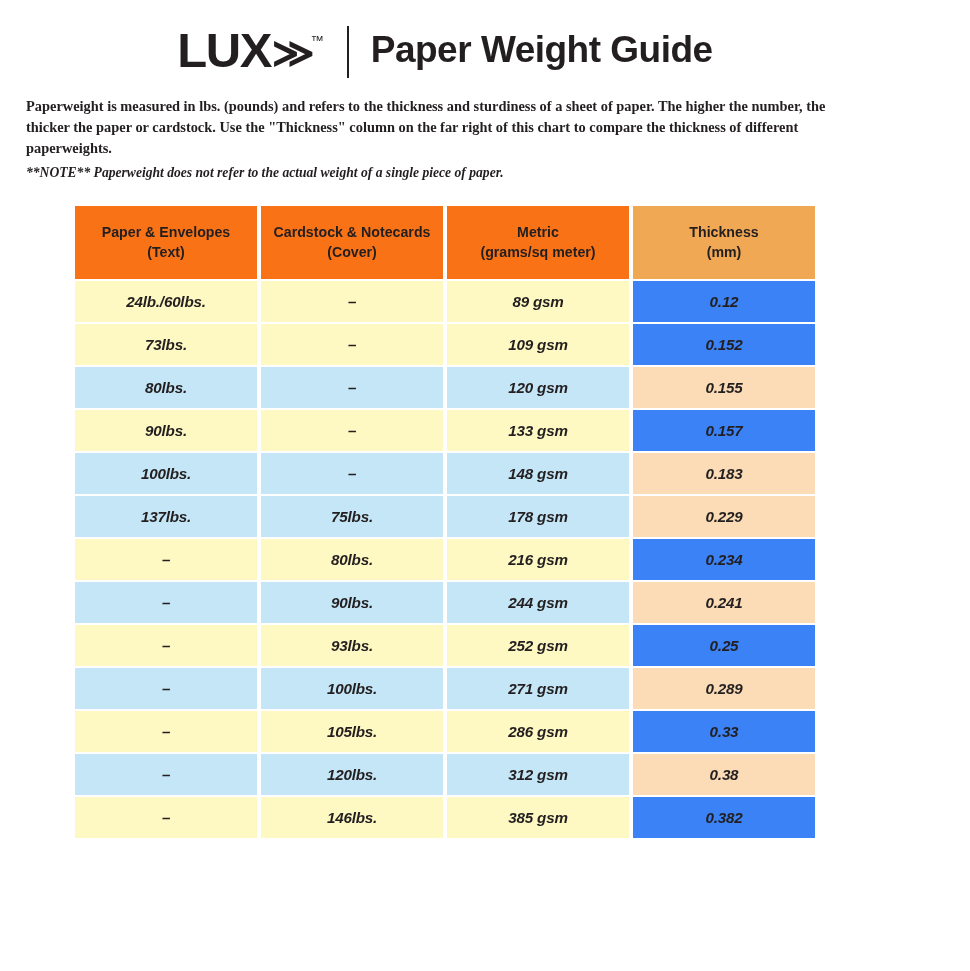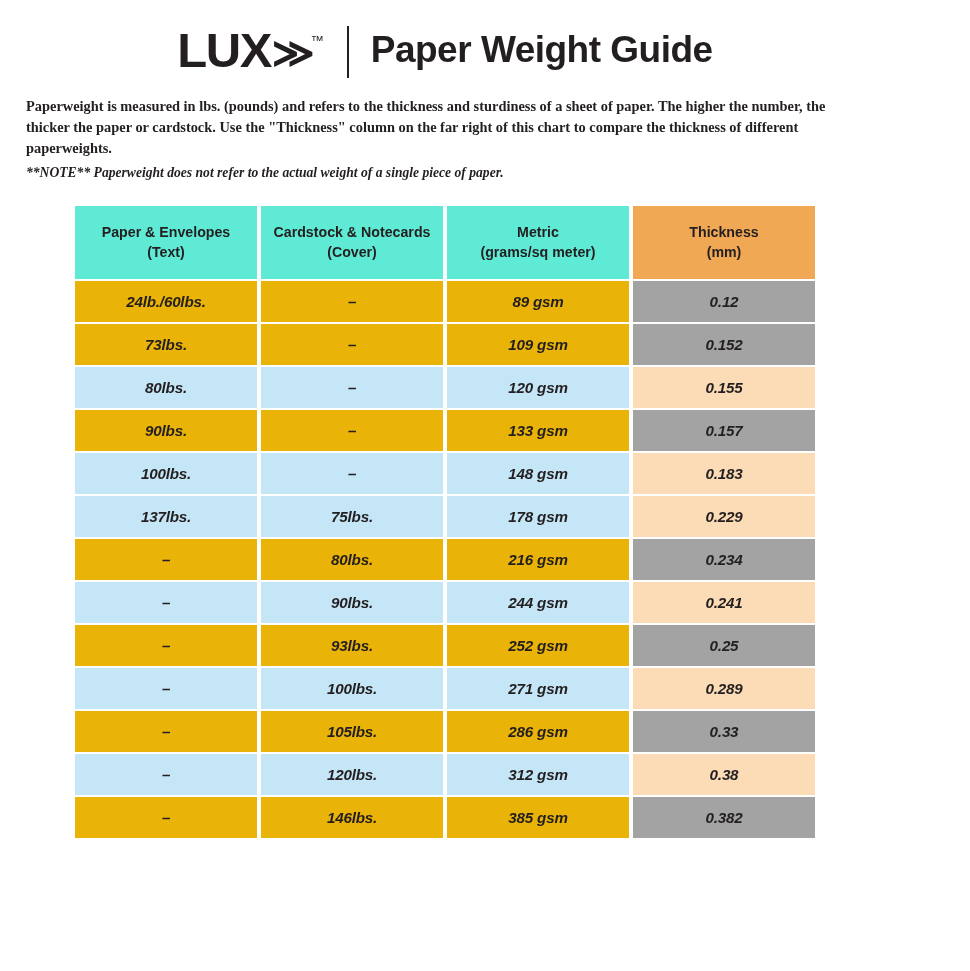--- a/index.html
+++ b/index.html
@@ -107,21 +107,21 @@
     display: flex;
     justify-content: center;
   }
   table.pw {
     border-collapse: separate;
     border-spacing: 4px 2px;
     width: 740px;
     table-layout: fixed;
   }
   table.pw th {
-    background: #5eead4;
+    background: #f97316;
     color: #231f20;
     font-size: 14.2px;
     font-weight: bold;
     line-height: 1.35;
     padding: 17px 4px;
     text-align: center;
     vertical-align: middle;
     border: 0;
   }
   table.pw th.thickness-head {
@@ -134,23 +134,23 @@
     font-weight: bold;
     color: #231f20;
     padding: 10px 4px;
     height: 21px;
     vertical-align: middle;
     border: 0;
     letter-spacing: -0.2px;
   }
   
   tr.even td.blue { background: #c5e6f7; }
-  tr.odd  td.blue { background: #eab308; }
+  tr.odd  td.blue { background: #fef9c3; }
   tr.even td.orange { background: #fbdcb6; }
-  tr.odd  td.orange { background: #a3a3a3; }
+  tr.odd  td.orange { background: #3b82f6; }
   td.dash {
     font-style: normal;
     font-weight: bold;
     font-size: 16px;
   }
 </style>
 </head>
 <body>
 
 <div class="page">

